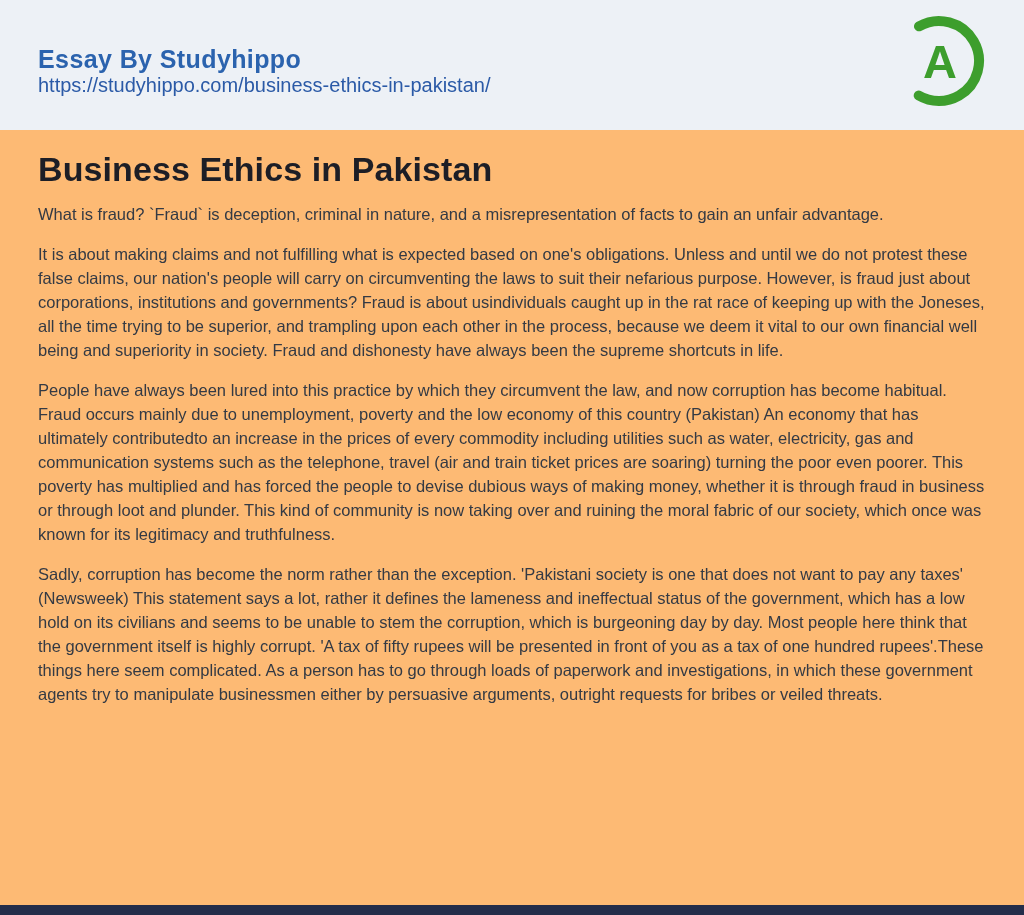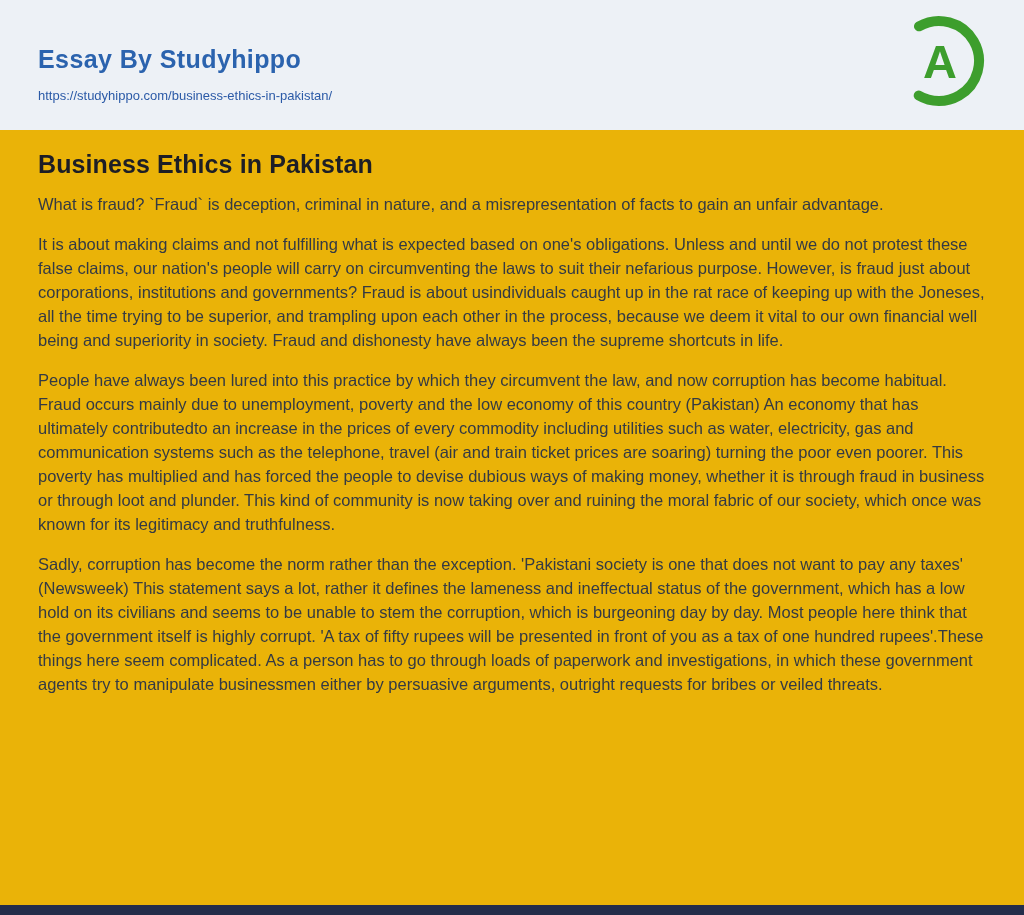--- a/index.html
+++ b/index.html
@@ -12,56 +12,55 @@
     --footer-bar: #232d4a;
   }
   * { margin: 0; padding: 0; box-sizing: border-box; }
   html, body { width: 1024px; height: 915px; }
   body {
     background: #ffffff;
     font-family: "Liberation Sans", sans-serif;
     position: relative;
     overflow: hidden;
   }
-  .page { width: 1024px; height: 915px; position: relative; background: #eab308; }
+  .page { width: 1024px; height: 915px; position: relative; background: #fdba74; }
 
   .header {
     height: 130px;
     background: var(--header-background);
     padding: 45px 40px 0 38px;
     position: relative;
   }
   .site-label {
     font-size: 25px;
     font-weight: 600;
     letter-spacing: 0.4px;
     color: var(--brand-blue);
   }
   .page-url {
-    margin-top: 14px;
-    font-size: 13px;
+    font-size: 20px;
     font-weight: 400;
     color: var(--url-blue);
     text-decoration: none;
     display: inline-block;
   }
   .logo-wrap {
     position: absolute;
     top: 14px;
     right: 38px;
     width: 94px;
     height: 94px;
   }
 
   .content {
     padding: 0 38px;
   }
   .article-title {
     margin: 20px 0 13px 0;
-    font-size: 25px;
+    font-size: 34px;
     font-weight: 700;
     letter-spacing: 0.1px;
     color: var(--title-color);
   }
   .essay-body p {
     font-size: 16.5px;
     line-height: 24px;
     color: var(--body-text);
     margin: 0 0 16px 0;
   }

